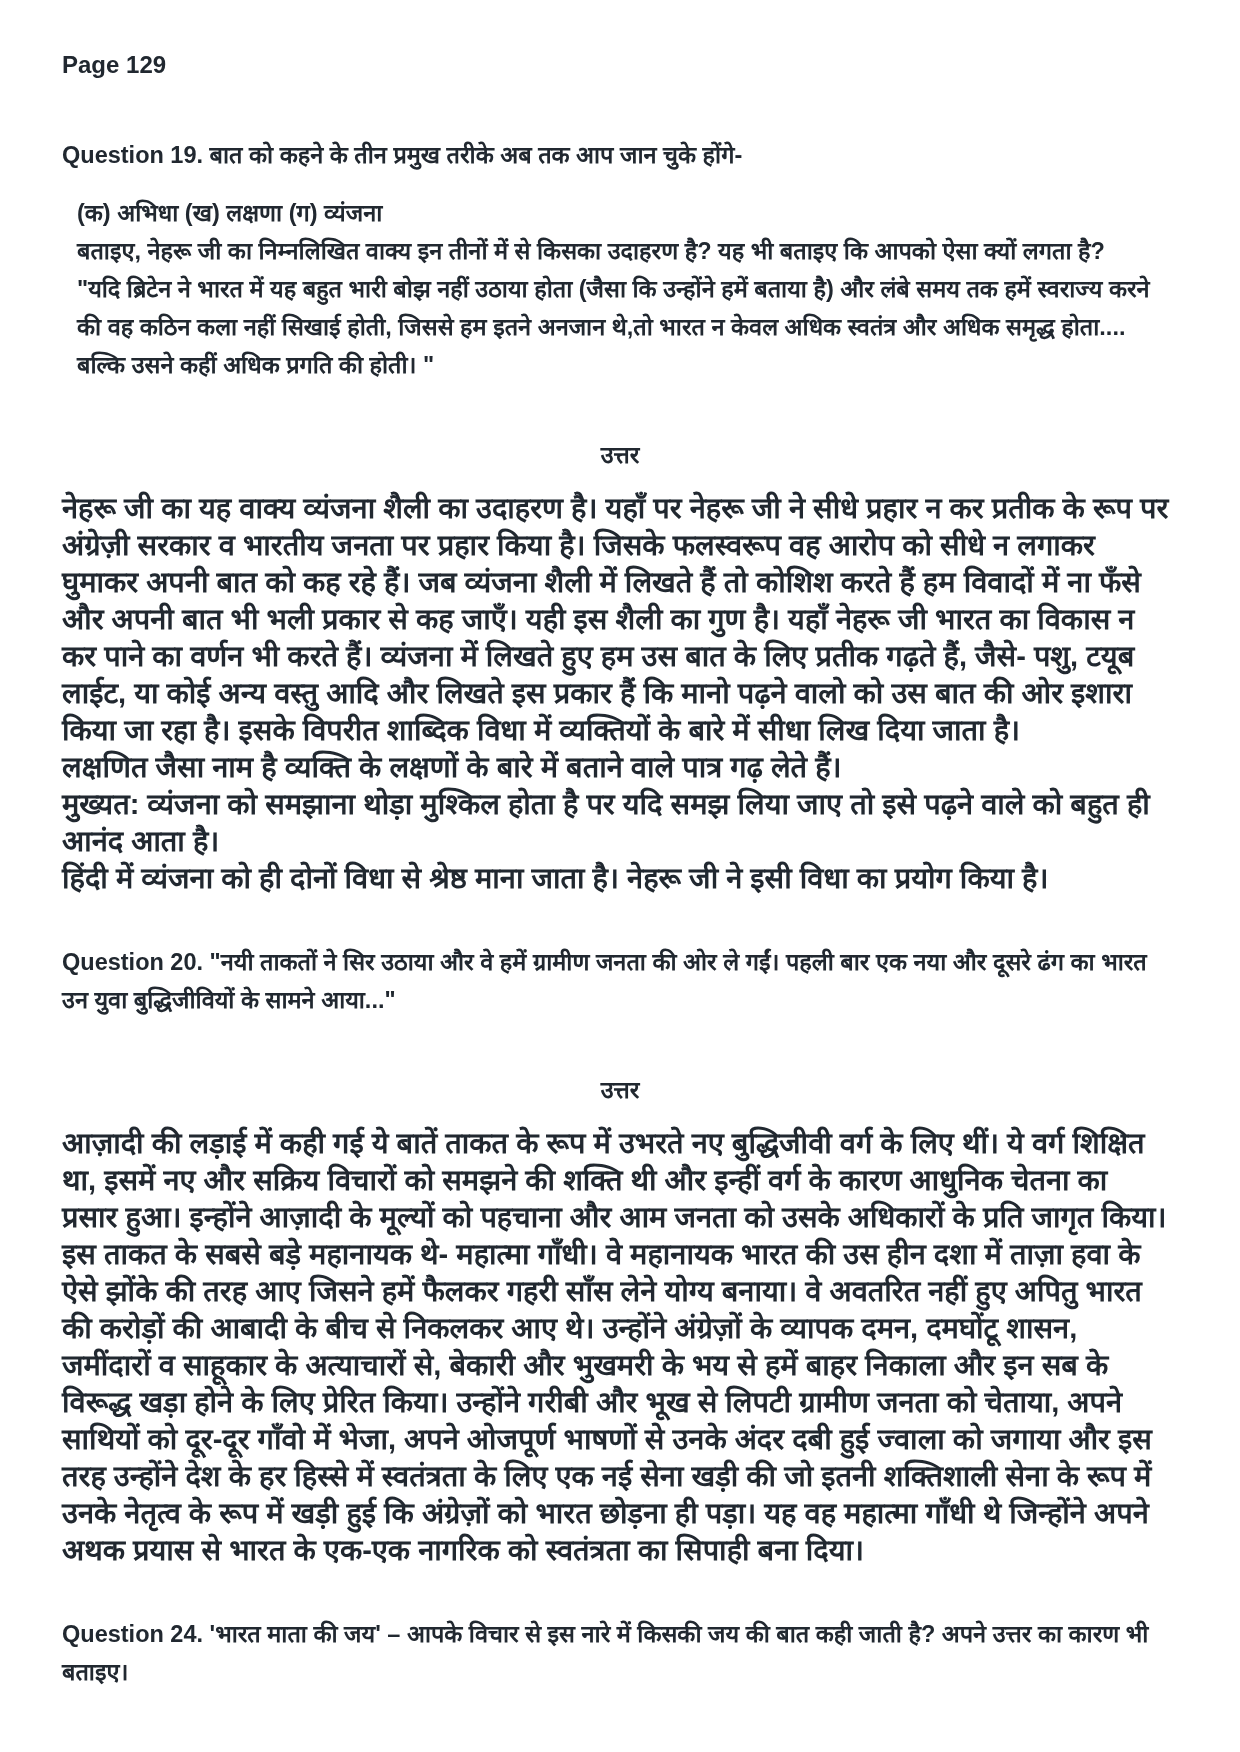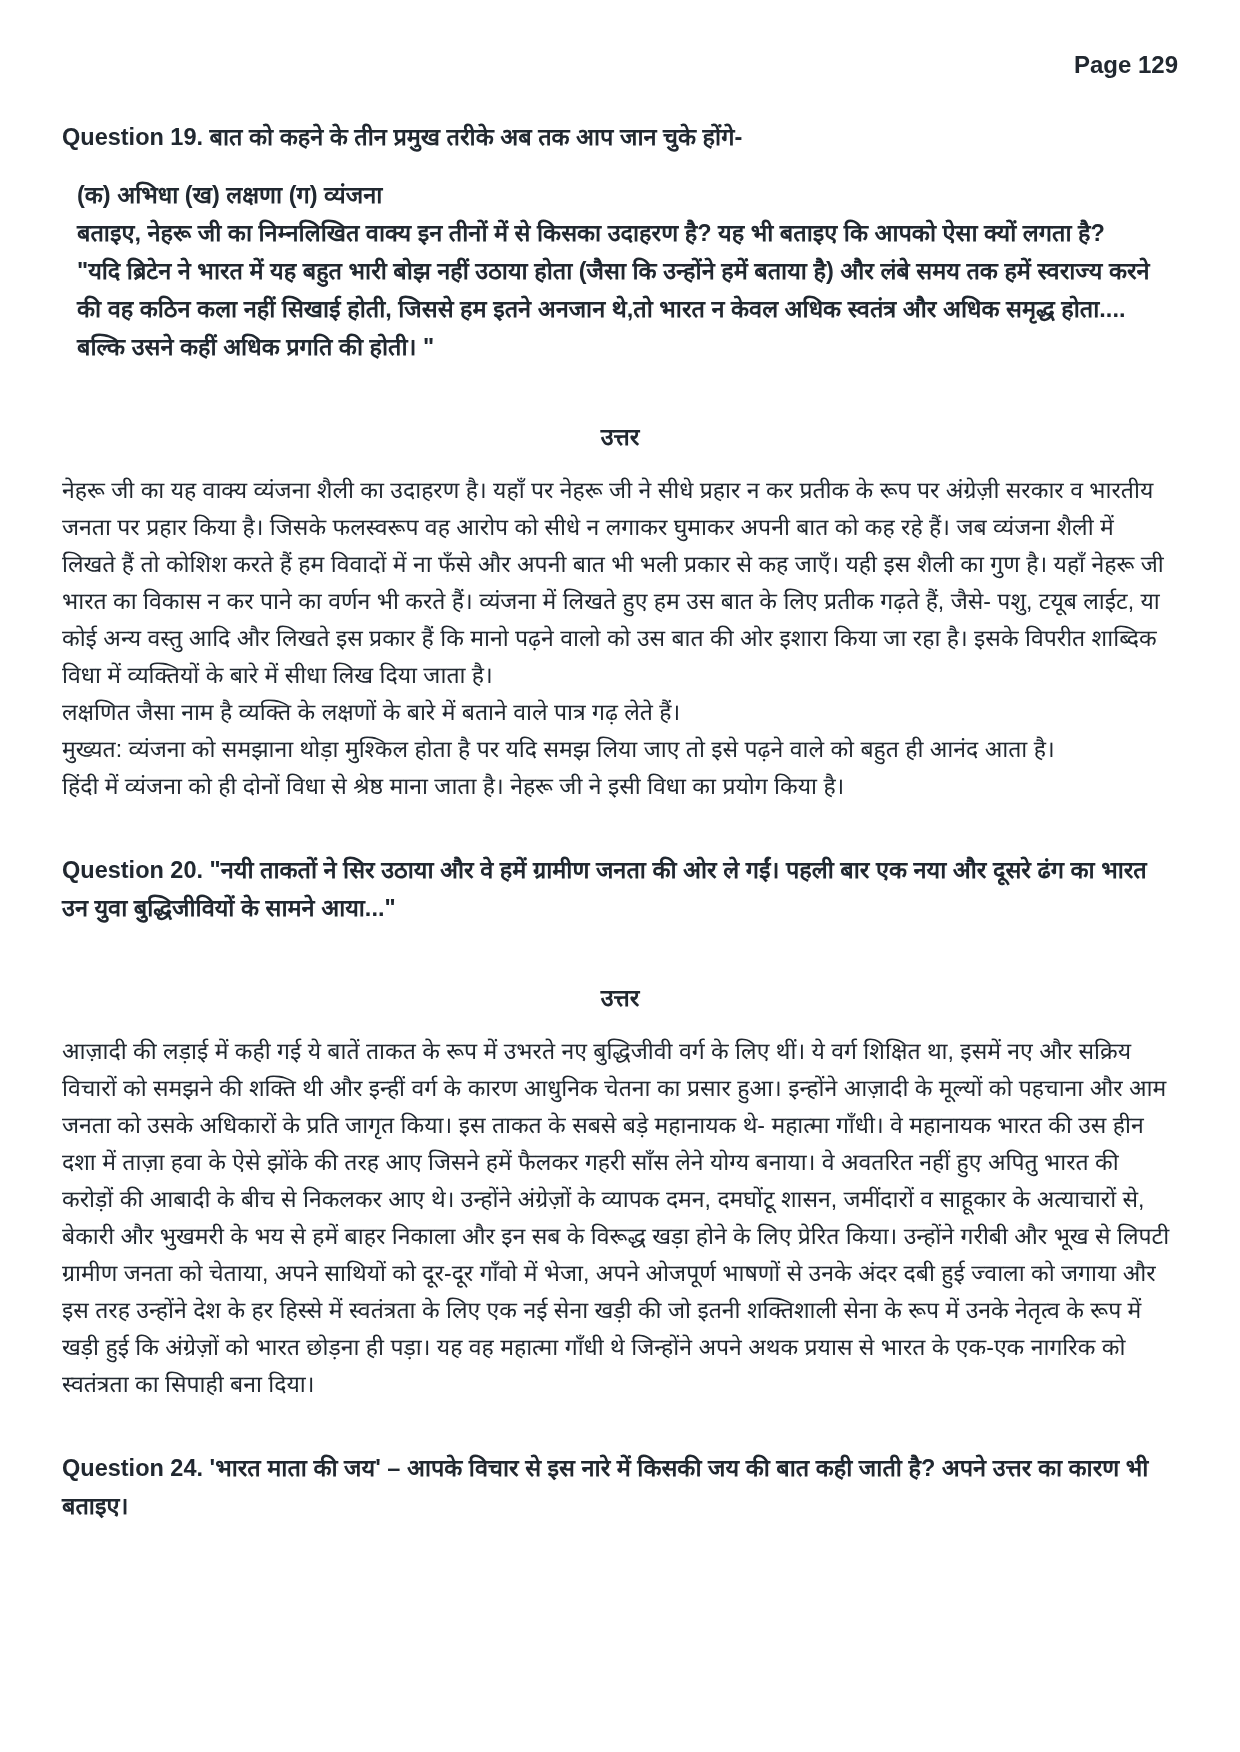--- a/index.html
+++ b/index.html
@@ -12,50 +12,50 @@
     height: 1752px;
     overflow: hidden;
     color: #212830;
     font-family: "Liberation Sans", "DejaVu Sans", sans-serif;
   }
   .page {
     padding: 50px 62px 0 62px;
     box-sizing: border-box;
   }
   .page-title {
-    text-align: right;
+    text-align: left;
     font-weight: bold;
     font-size: 24px;
     line-height: 30px;
     margin: 0;
   }
   .q-heading {
     font-weight: bold;
     font-size: 23.5px;
     line-height: 38px;
-    margin: 38px 0 0 0;
+    margin: 56px 0 0 0;
     white-space: pre-line;
   }
   .q-body {
     font-weight: bold;
     font-size: 23.5px;
     line-height: 38px;
     margin: 20px 0 0 15px;
     white-space: pre-line;
   }
   .answer-label {
     font-weight: bold;
     font-size: 23.5px;
     line-height: 30px;
     margin: 56px 0 0 0;
     text-align: center;
   }
   .answer-text {
-    font-weight: normal;
-    font-size: 23px;
+    font-weight: bold;
+    font-size: 29px;
     line-height: 37px;
     margin: 20px 8px 0 0;
     white-space: pre-line;
   }
   .gap-lg { margin-top: 46px; }
 </style>
 </head>
 <body>
 
 <div class="page">

